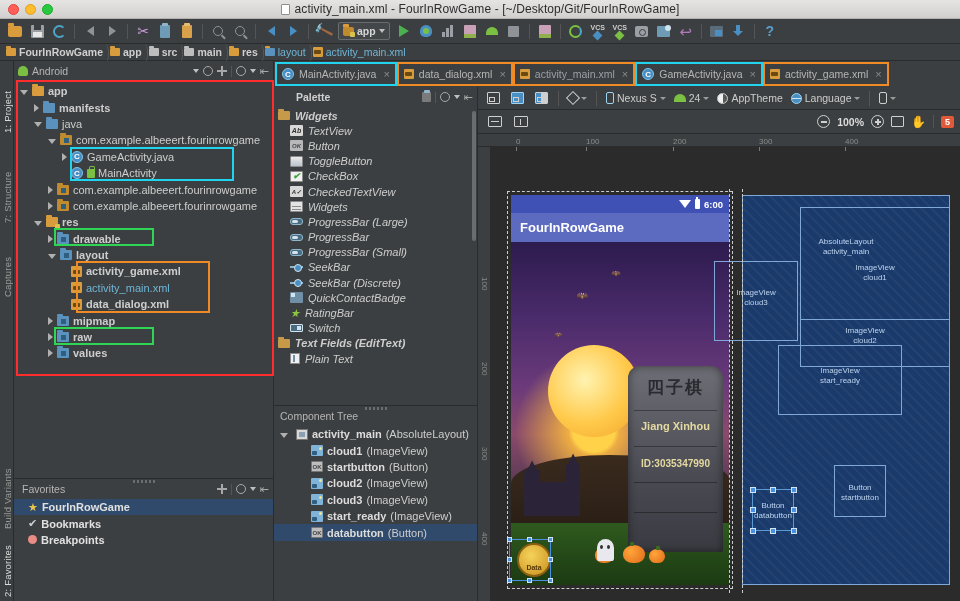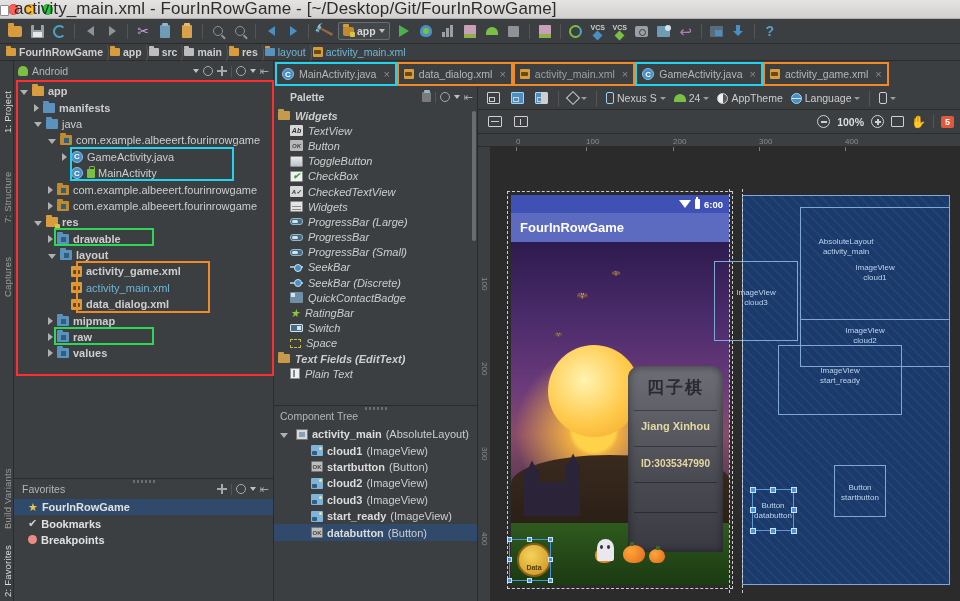--- a/index.html
+++ b/index.html
@@ -20,22 +20,22 @@
     background: linear-gradient(#e6e3e3, #d2cfcf);
     border-bottom: 1px solid #b3b0b0;
     display: flex; align-items: center;
   }
   .traffic { display:flex; gap:6px; margin-left:8px; }
   .tl { width:11px; height:11px; border-radius:50%; }
   .tl.r { background:#ff5f57; border:0.5px solid #e0443e; }
   .tl.y { background:#ffbd2e; border:0.5px solid #dea123; }
   .tl.g { background:#28c940; border:0.5px solid #1aab29; }
   .titletext {
-    position:absolute; left:0; right:0; text-align:left;
-    font-size:17px; color:#2d2d2d; letter-spacing:0.1px;
+    position:absolute; left:0; right:0; text-align:center;
+    font-size:12px; color:#2d2d2d; letter-spacing:0.1px;
   }
   .titletext .docico {
     display:inline-block; width:9px; height:11px; background:#fff;
     border:1px solid #8e8e8e; vertical-align:-2px; margin-right:5px;
     border-radius:1px;
   }
 
   
   .toolbar {
     position:absolute; left:0; top:19px; width:960px; height:25px;
@@ -676,21 +676,21 @@
         </div>
         <div class="favrow">
           <span class="bpdot"></span>
           <span style="color: rgb(224, 224, 224); font-weight: bold;">Breakpoints</span>
         </div>
       </div>
   </div>
 
   <div class="palette">
     <div class="panelhdr">
-      <span class="ttl" style="margin-left:12px;font-weight:bold;color:#d0d0d0">Palette</span>
+      <span class="ttl" style="margin-left:18px;font-weight:bold;color:#d0d0d0">Palette</span>
       <div class="tools">
         <div class="clip" style="width:9px;height:10px;background:#7a7a7a"></div>
         <div style="width:1px;height:11px;background:#555"></div>
         <div class="gear"></div>
         <div class="caret"></div>
         <span class="collapse">⇤</span>
       </div>
     </div>
     <div class="paletteList" id="palette-list">
         <div class="prow grp">
@@ -745,24 +745,20 @@
           <span class="pw w-qcb"></span>
           <span>QuickContactBadge</span>
         </div>
         <div class="prow ind">
           <span class="w-star">★</span>
           <span>RatingBar</span>
         </div>
         <div class="prow ind">
           <span class="w-switch"></span>
           <span>Switch</span>
-        </div>
-        <div class="prow ind">
-          <span class="w-space"></span>
-          <span>Space</span>
         </div>
         <div class="prow grp">
           <span class="pfolder"></span>
           <span>Text Fields (EditText)</span>
         </div>
         <div class="prow ind">
           <span class="w-plain"></span>
           <span>Plain Text</span>
         </div>
       </div>

